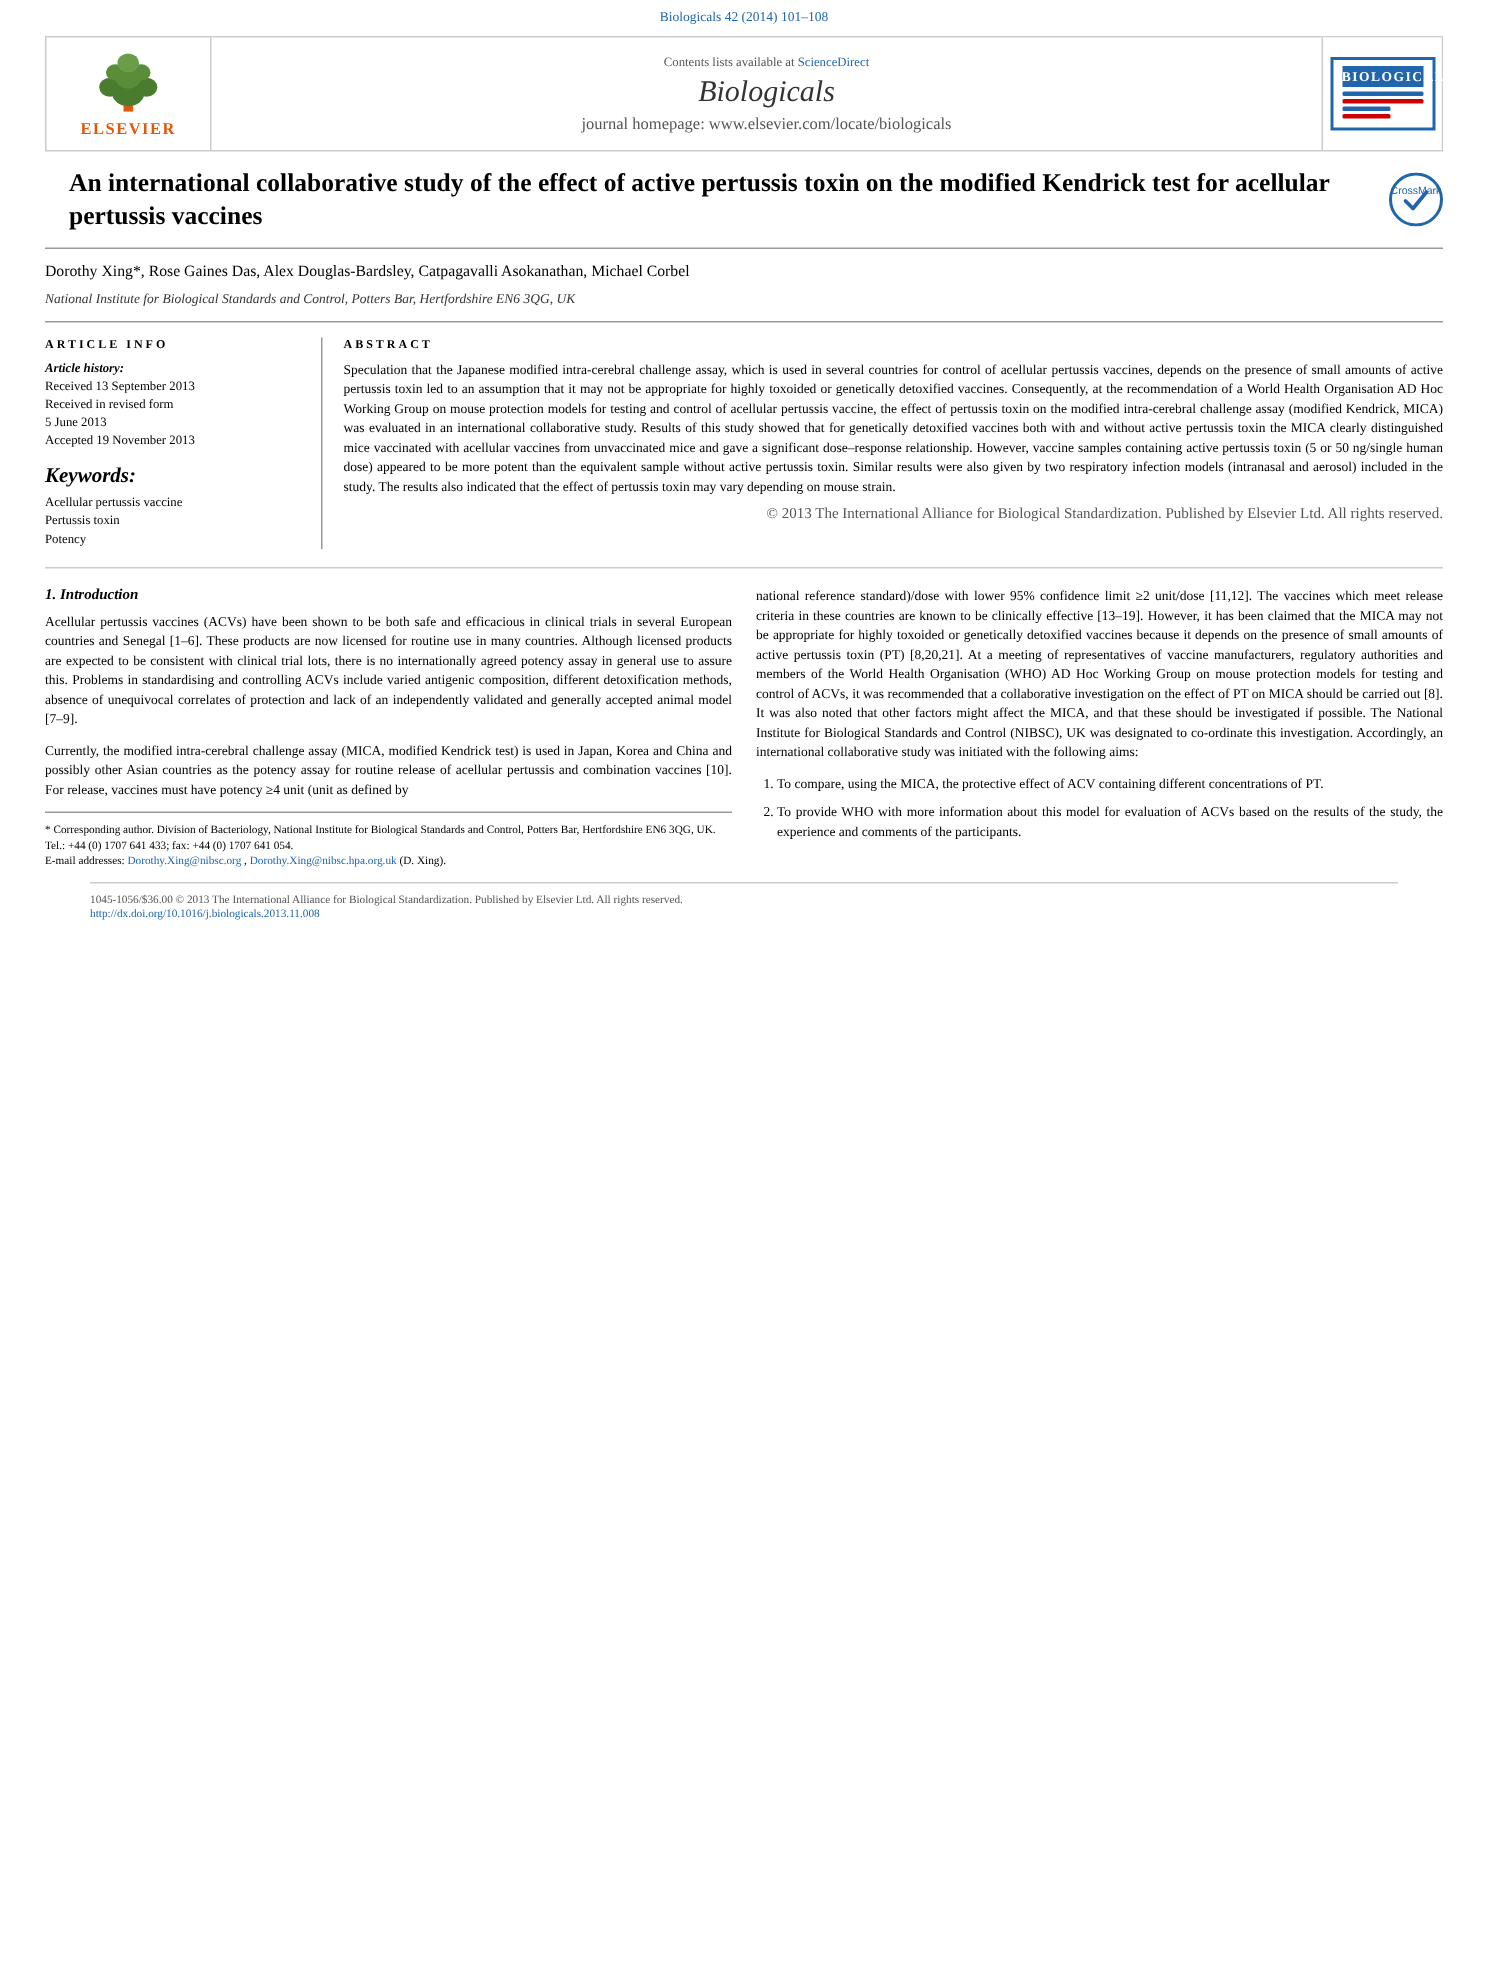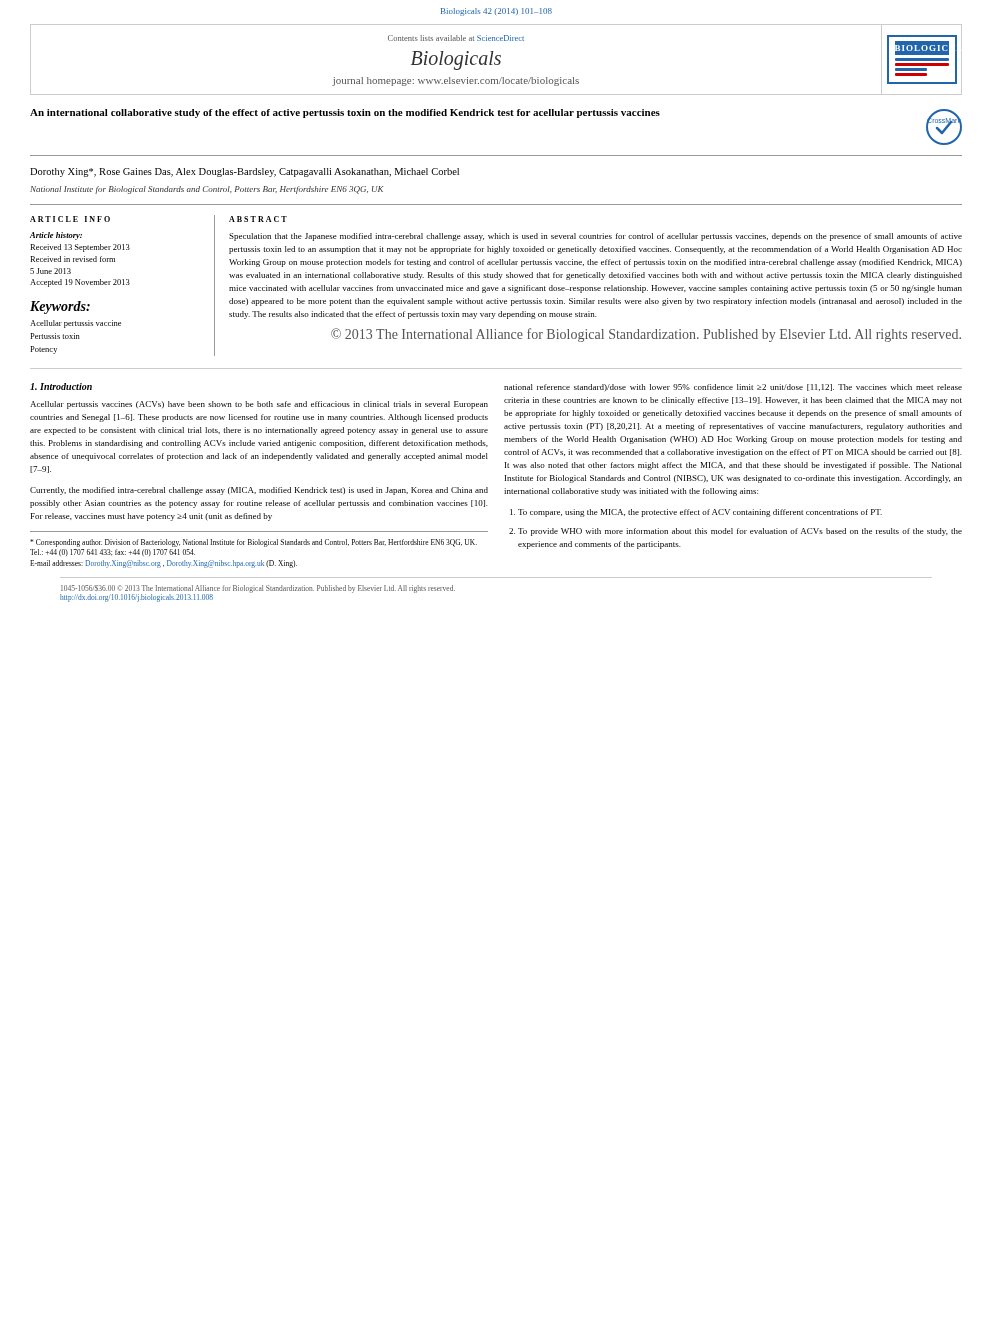--- a/index.html
+++ b/index.html
@@ -128,24 +128,25 @@
     
     .article-title-section {
       display: flex;
       align-items: flex-start;
       margin-bottom: 8px;
       border-bottom: 1px solid #999;
       padding-bottom: 10px;
     }
     .article-title-text {
       flex: 1;
-      font-size: 11px;
+      font-size: 17px;
       font-weight: bold;
       color: #000;
       line-height: 1.3;
+      margin-left: 16px;
     }
     .crossmark-badge {
       margin-left: 10px;
       margin-top: 4px;
       width: 36px;
       height: 36px;
       flex-shrink: 0;
     }
 
     
@@ -222,21 +223,21 @@
     }
 
     
     .abstract-text {
       font-size: 9px;
       line-height: 1.45;
       color: #000;
       text-align: justify;
     }
     .copyright-line {
-      font-size: 14px;
+      font-size: 10px;
       color: #555;
       margin-top: 6px;
       text-align: right;
     }
 
     
     .section-divider {
       border: none;
       border-top: 1px solid #ccc;
       margin: 12px 0;
@@ -317,20 +318,36 @@
   </style>
 </head>
 <body>
 
 <div class="top-bar">
   <span>Biologicals 42 (2014) 101–108</span>
 </div>
 
 <div class="journal-header">
 
+  <div class="header-left">
+    <div class="elsevier-logo">
+      <svg class="tree-icon" viewBox="0 0 55 50" xmlns="http://www.w3.org/2000/svg">
+
+        <rect x="24" y="38" width="7" height="8" fill="#e05a0c"></rect>
+        <ellipse cx="27.5" cy="32" rx="12" ry="10" fill="#4a7c2f"></ellipse>
+        <ellipse cx="14" cy="28" rx="8" ry="7" fill="#4a7c2f"></ellipse>
+        <ellipse cx="41" cy="28" rx="8" ry="7" fill="#4a7c2f"></ellipse>
+        <ellipse cx="27.5" cy="20" rx="10" ry="9" fill="#5a8c3a"></ellipse>
+        <ellipse cx="18" cy="17" rx="7" ry="6" fill="#5a8c3a"></ellipse>
+        <ellipse cx="37" cy="17" rx="7" ry="6" fill="#5a8c3a"></ellipse>
+        <ellipse cx="27.5" cy="10" rx="8" ry="7" fill="#6a9c4a"></ellipse>
+      </svg>
+      <div class="elsevier-text">ELSEVIER</div>
+    </div>
+  </div>
 
   <div class="header-center">
     <div class="contents-line">
       <span>Contents lists available at</span>
       <a class="sciencedirect-link">
         <span>ScienceDirect</span>
       </a>
     </div>
     <div class="journal-title-header">Biologicals</div>
     <div class="journal-homepage">journal homepage: www.elsevier.com/locate/biologicals</div>

